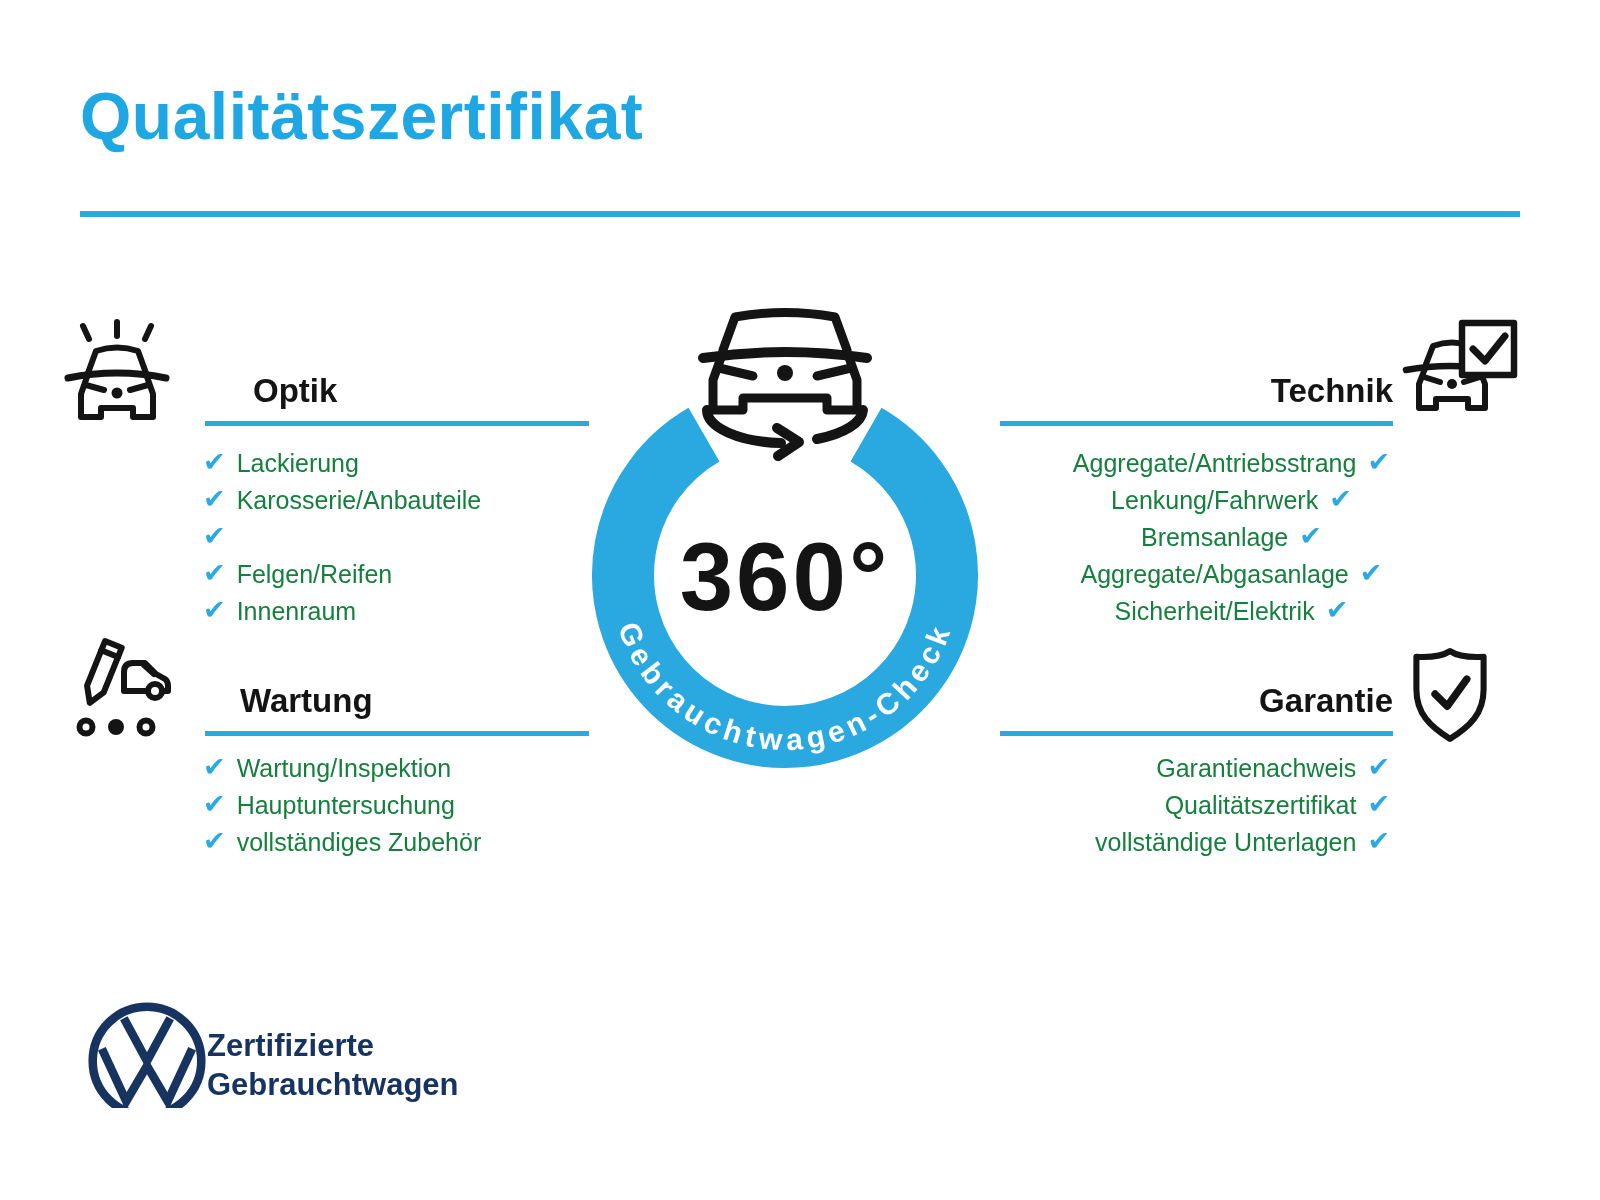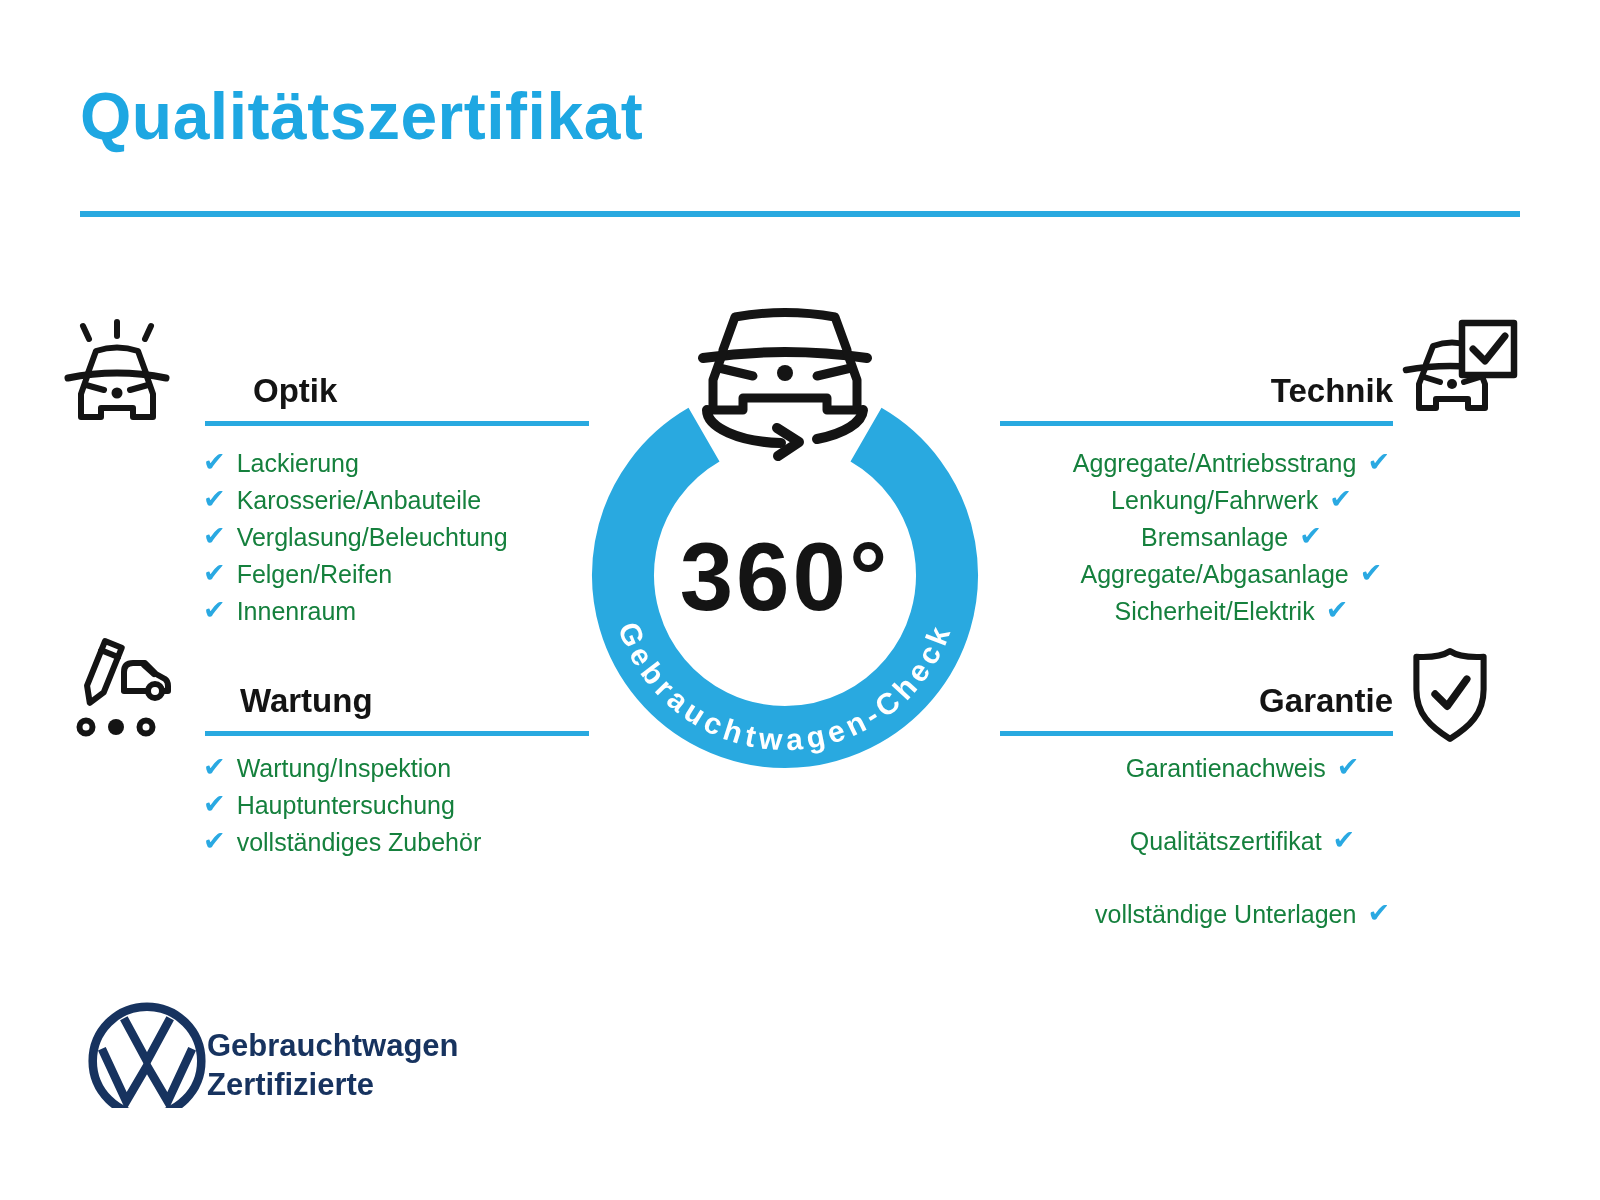--- a/index.html
+++ b/index.html
@@ -23,21 +23,21 @@
   .sh-technik{right:207px;top:372px;text-align:left;}
   .sh-garantie{right:207px;top:682px;text-align:left;}
   .list{position:absolute;display:flex;flex-direction:column;}
   .list .row{display:flex;align-items:center;height:37px;gap:11px;}
   .list .row.r{justify-content:flex-end;}
   .check{color:#2aa9e2;font-size:27px;font-weight:bold;line-height:1;transform:translateY(-1px);}
   .item-label{font-size:25px;color:#15803d;}
   .l-optik{left:203px;top:445px;}
   .l-wartung{left:203px;top:750px;}
   .l-technik{right:210px;top:445px;align-items:center;}
-  .l-garantie{right:210px;top:750px;align-items:center;gap:36px;}
+  .l-garantie{right:210px;top:750px;align-items:flex-end;}
   .icon{position:absolute;}
   .ic-optik{left:58px;top:316px;}
   .ic-wartung{left:66px;top:630px;}
   .ic-technik{left:1398px;top:318px;}
   .ic-garantie{left:1408px;top:644px;}
   .center-graphic{position:absolute;left:585px;top:298px;}
   .vw-logo{position:absolute;left:86px;top:1000px;}
   .footer-text{
     position:absolute;left:207px;top:1026px;font-size:31px;font-weight:bold;
     color:#17335f;line-height:39px;
@@ -71,21 +71,20 @@
     <div class="row">
         <span class="check">✔</span>
         <span class="item-label">Lackierung</span>
       </div>
     <div class="row">
         <span class="check">✔</span>
         <span class="item-label">Karosserie/Anbauteile</span>
       </div>
     <div class="row">
         <span class="check">✔</span>
-        <span class="item-label">Verglasung/Beleuchtung</span>
       </div>
     <div class="row">
         <span class="check">✔</span>
         <span class="item-label">Felgen/Reifen</span>
       </div>
     <div class="row">
         <span class="check">✔</span>
         <span class="item-label">Innenraum</span>
       </div>
   </div>
@@ -215,17 +214,17 @@
 
   <div class="vw-logo">
     <svg width="122" height="122" viewBox="0 0 100 100" fill="none" stroke="#17335f" stroke-width="7" stroke-linecap="butt" stroke-linejoin="miter">
       <circle cx="50" cy="50" r="44.5"></circle>
       <path d="M31 15 L50 50 L69 15"></path>
       <path d="M13 40 L33 83 L50 54 L67 83 L87 40"></path>
     </svg>
   </div>
 
   <div class="footer-text">
+    <div>Zertifizierte</div>
     <div>Gebrauchtwagen</div>
-    <div>Zertifizierte</div>
   </div>
 
 </div>
 
 </body></html>

